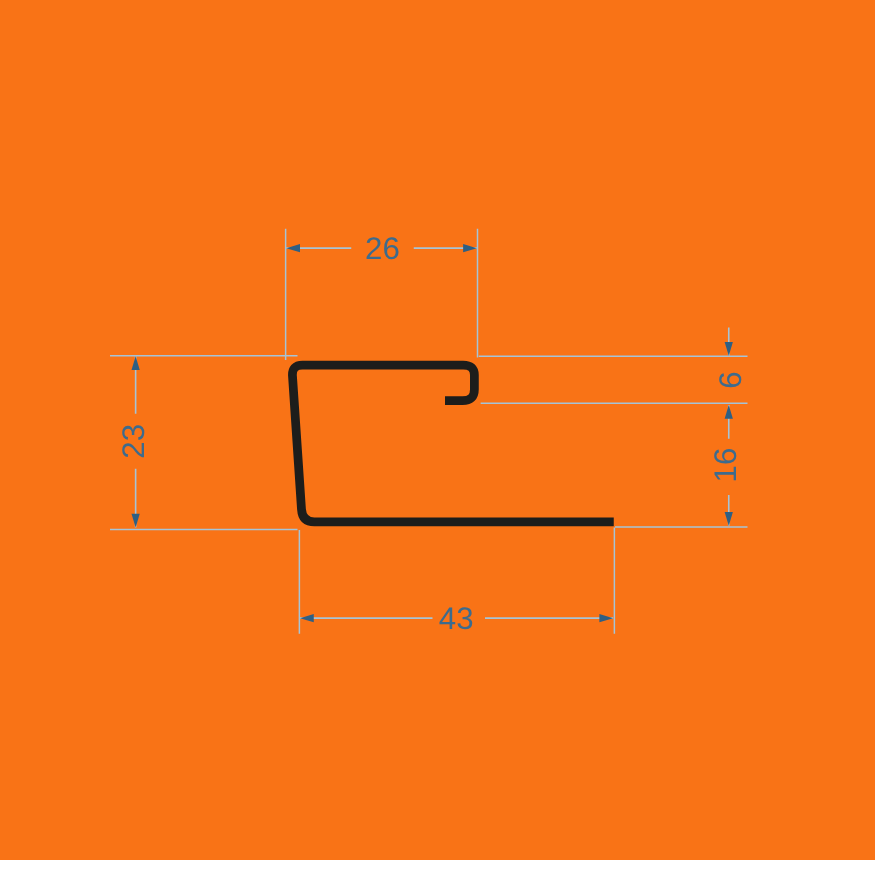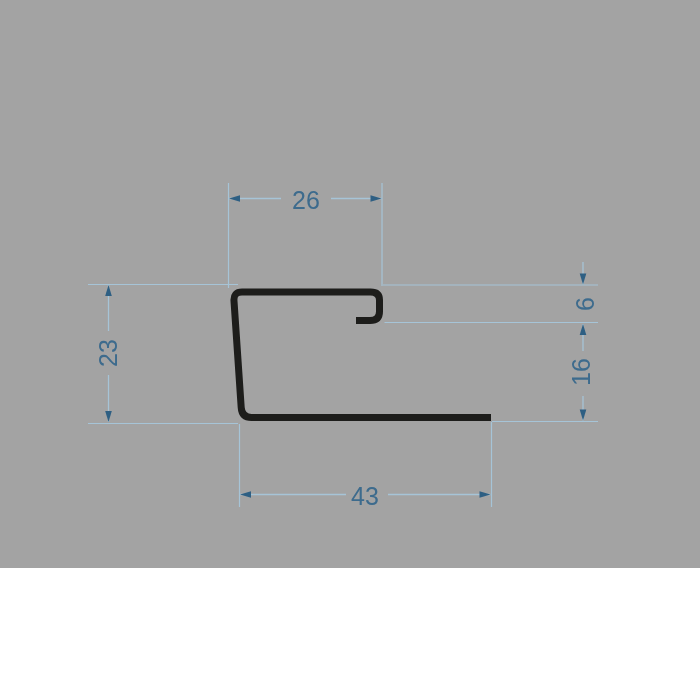--- a/index.html
+++ b/index.html
@@ -5,22 +5,22 @@
   html, body {
     margin: 0;
     padding: 0;
     width: 700px;
     height: 700px;
     background: #ffffff;
   }
   .canvas {
     position: relative;
     width: 700px;
-    height: 568px;
-    background: #a3a3a3;
+    height: 688px;
+    background: #f97316;
     overflow: hidden;
   }
   svg {
     display: block;
   }
   .dim-text {
     font-family: "Liberation Sans", sans-serif;
     font-size: 25px;
     font-weight: 400;
   }

